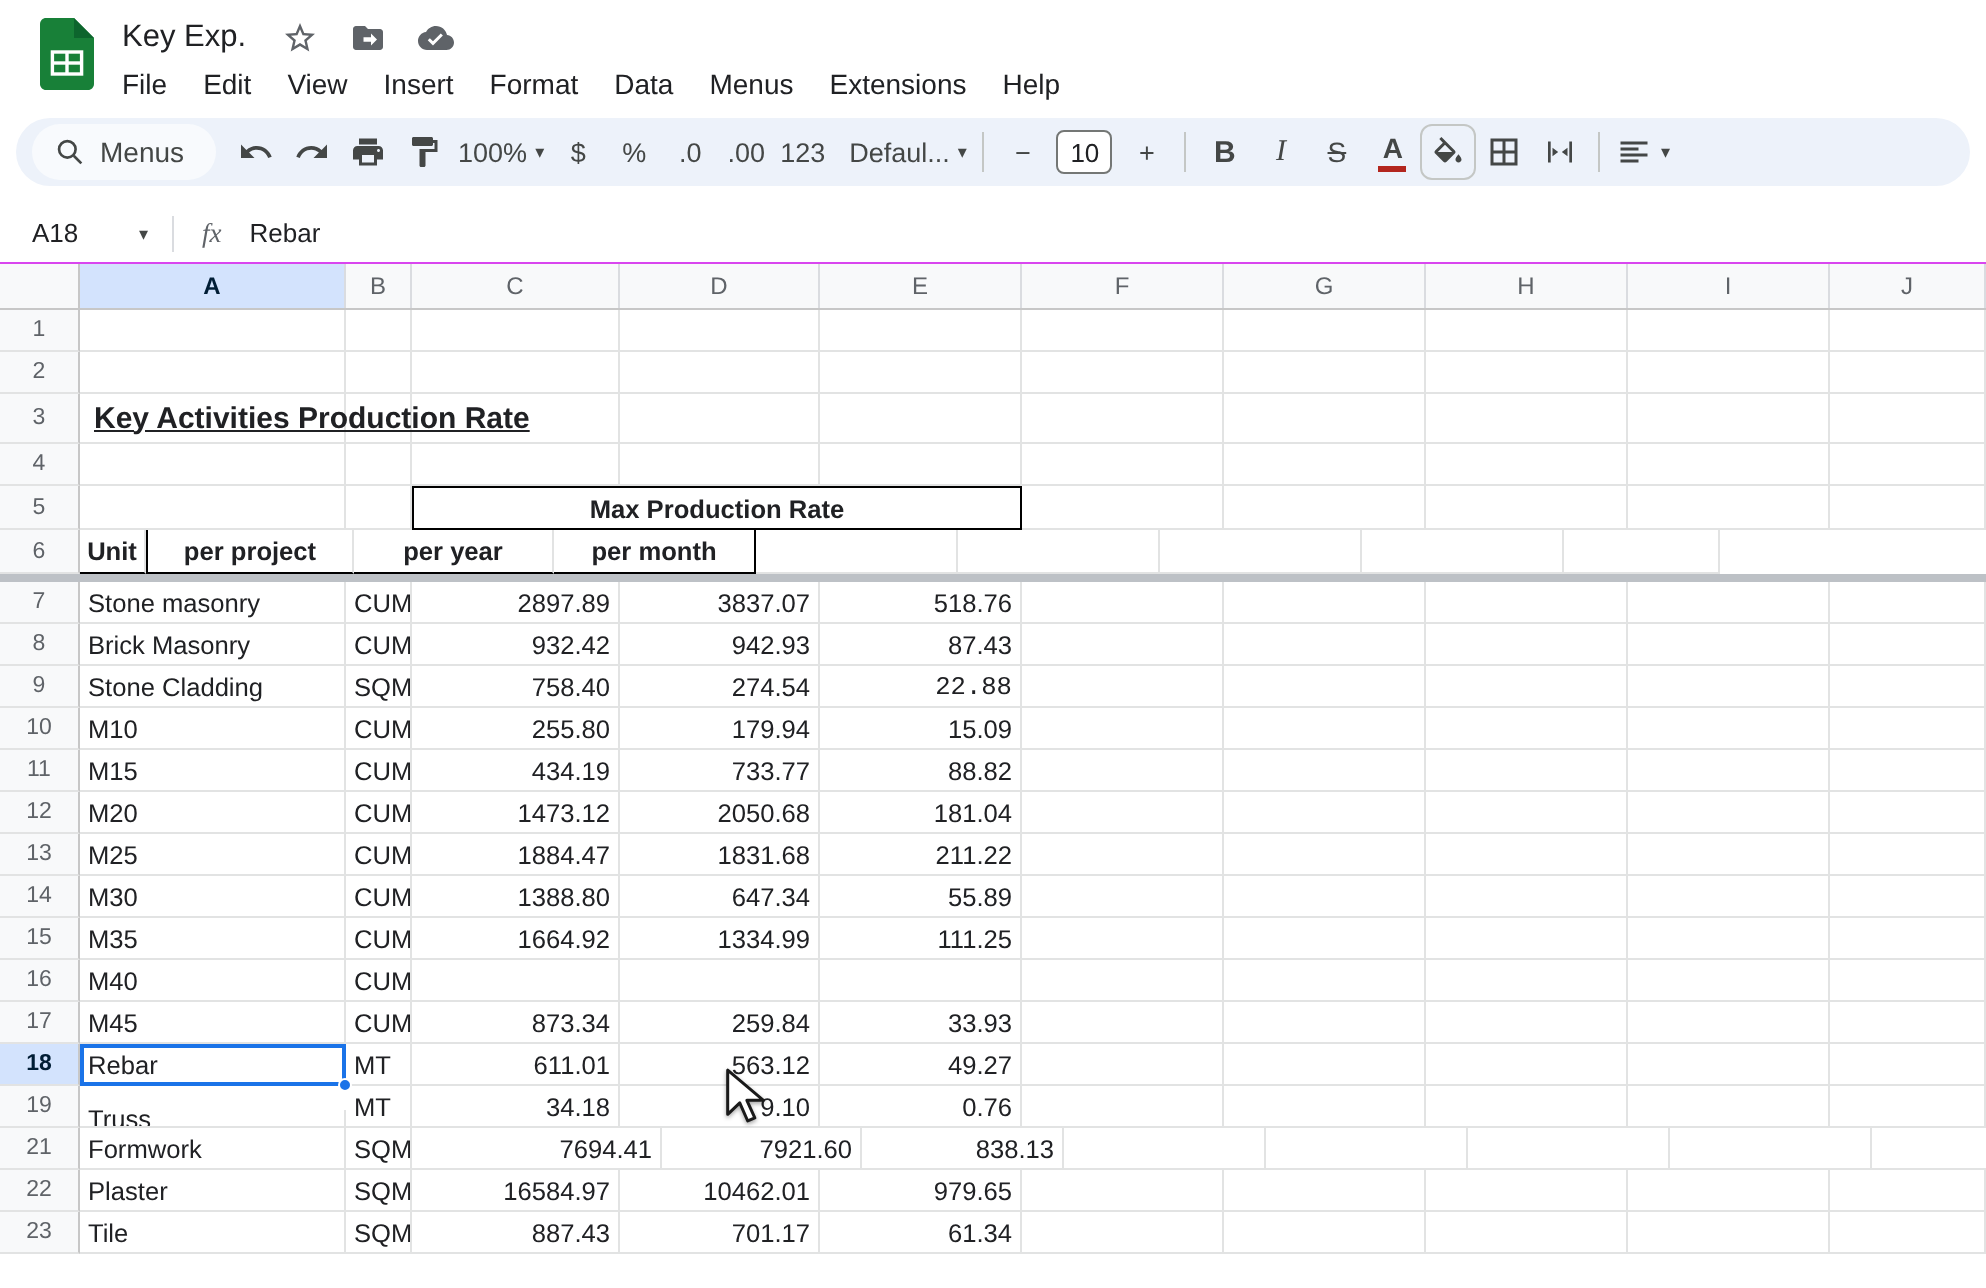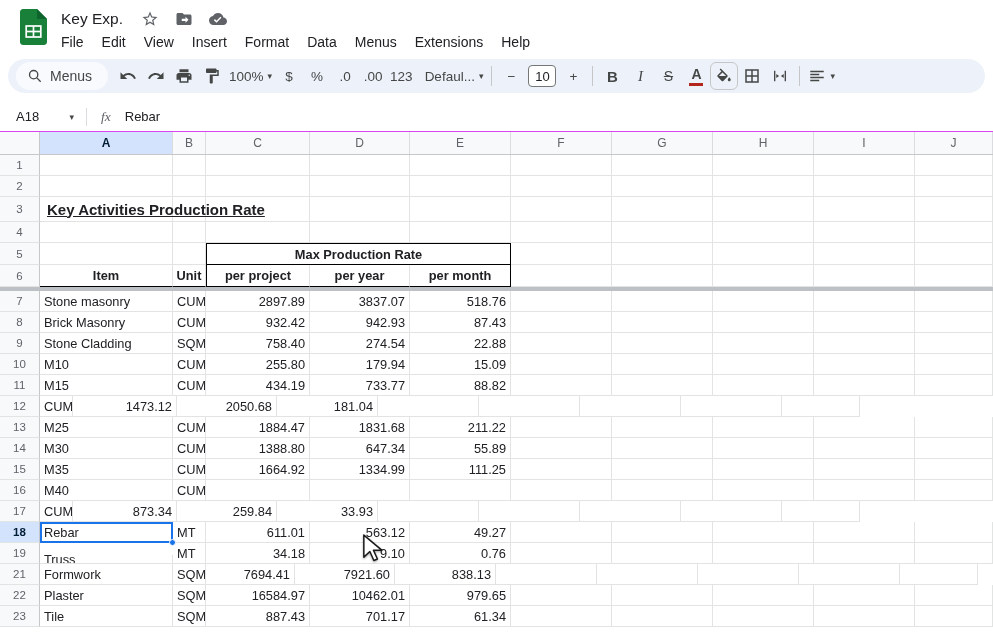--- a/index.html
+++ b/index.html
@@ -270,21 +270,20 @@
         <div class="cell" style="width: 33px;"></div>
         <div class="cell merge-hdr" style="width: 305px;">Max Production Rate</div>
         <div class="cell" style="width: 101px;"></div>
         <div class="cell" style="width: 101px;"></div>
         <div class="cell" style="width: 101px;"></div>
         <div class="cell" style="width: 101px;"></div>
         <div class="cell" style="width: 78px;"></div>
       </div>
       <div class="g-row" style="height: 22px;">
         <div class="rh">6</div>
-        <div class="cell th" style="width: 133px;">Item</div>
         <div class="cell th" style="width: 33px;">Unit</div>
         <div class="cell th th-l" style="width: 104px;">per project</div>
         <div class="cell th" style="width: 100px;">per year</div>
         <div class="cell th th-r" style="width: 101px;">per month</div>
         <div class="cell" style="width: 101px;"></div>
         <div class="cell" style="width: 101px;"></div>
         <div class="cell" style="width: 101px;"></div>
         <div class="cell" style="width: 101px;"></div>
         <div class="cell" style="width: 78px;"></div>
       </div>
@@ -314,21 +313,21 @@
         <div class="cell" style="width: 101px;"></div>
         <div class="cell" style="width: 101px;"></div>
         <div class="cell" style="width: 78px;"></div>
       </div>
       <div class="g-row" style="height: 21px;">
         <div class="rh">9</div>
         <div class="cell" style="width: 133px;">Stone Cladding</div>
         <div class="cell" style="width: 33px;">SQM</div>
         <div class="cell c-num" style="width: 104px;">758.40</div>
         <div class="cell c-num" style="width: 100px;">274.54</div>
-        <div class="cell c-num" style="width: 101px;">22.88</div>
+        <div class="cell c-num" style="width: 101px; font-family: Liberation Mono, monospace;">22.88</div>
         <div class="cell" style="width: 101px;"></div>
         <div class="cell" style="width: 101px;"></div>
         <div class="cell" style="width: 101px;"></div>
         <div class="cell" style="width: 101px;"></div>
         <div class="cell" style="width: 78px;"></div>
       </div>
       <div class="g-row" style="height: 21px;">
         <div class="rh">10</div>
         <div class="cell" style="width: 133px;">M10</div>
         <div class="cell" style="width: 33px;">CUM</div>
@@ -349,20 +348,21 @@
         <div class="cell c-num" style="width: 100px;">733.77</div>
         <div class="cell c-num" style="width: 101px;">88.82</div>
         <div class="cell" style="width: 101px;"></div>
         <div class="cell" style="width: 101px;"></div>
         <div class="cell" style="width: 101px;"></div>
         <div class="cell" style="width: 101px;"></div>
         <div class="cell" style="width: 78px;"></div>
       </div>
       <div class="g-row" style="height: 21px;">
         <div class="rh">12</div>
+        <div class="cell" style="width: 133px;">M20</div>
         <div class="cell" style="width: 33px;">CUM</div>
         <div class="cell c-num" style="width: 104px;">1473.12</div>
         <div class="cell c-num" style="width: 100px;">2050.68</div>
         <div class="cell c-num" style="width: 101px;">181.04</div>
         <div class="cell" style="width: 101px;"></div>
         <div class="cell" style="width: 101px;"></div>
         <div class="cell" style="width: 101px;"></div>
         <div class="cell" style="width: 101px;"></div>
         <div class="cell" style="width: 78px;"></div>
       </div>
@@ -413,20 +413,21 @@
         <div class="cell c-num" style="width: 100px;"></div>
         <div class="cell c-num" style="width: 101px;"></div>
         <div class="cell" style="width: 101px;"></div>
         <div class="cell" style="width: 101px;"></div>
         <div class="cell" style="width: 101px;"></div>
         <div class="cell" style="width: 101px;"></div>
         <div class="cell" style="width: 78px;"></div>
       </div>
       <div class="g-row" style="height: 21px;">
         <div class="rh">17</div>
+        <div class="cell" style="width: 133px;">M45</div>
         <div class="cell" style="width: 33px;">CUM</div>
         <div class="cell c-num" style="width: 104px;">873.34</div>
         <div class="cell c-num" style="width: 100px;">259.84</div>
         <div class="cell c-num" style="width: 101px;">33.93</div>
         <div class="cell" style="width: 101px;"></div>
         <div class="cell" style="width: 101px;"></div>
         <div class="cell" style="width: 101px;"></div>
         <div class="cell" style="width: 101px;"></div>
         <div class="cell" style="width: 78px;"></div>
       </div>
@@ -453,21 +454,21 @@
         <div class="cell" style="width: 101px;"></div>
         <div class="cell" style="width: 101px;"></div>
         <div class="cell" style="width: 101px;"></div>
         <div class="cell" style="width: 101px;"></div>
         <div class="cell" style="width: 78px;"></div>
       </div>
       <div class="g-row" style="height: 21px;">
         <div class="rh">21</div>
         <div class="cell" style="width: 133px;">Formwork</div>
         <div class="cell" style="width: 33px;">SQM</div>
-        <div class="cell c-num" style="width: 89px;">7694.41</div>
+        <div class="cell c-num" style="width: 125px;">7694.41</div>
         <div class="cell c-num" style="width: 100px;">7921.60</div>
         <div class="cell c-num" style="width: 101px;">838.13</div>
         <div class="cell" style="width: 101px;"></div>
         <div class="cell" style="width: 101px;"></div>
         <div class="cell" style="width: 101px;"></div>
         <div class="cell" style="width: 101px;"></div>
         <div class="cell" style="width: 78px;"></div>
       </div>
       <div class="g-row" style="height: 21px;">
         <div class="rh">22</div>

